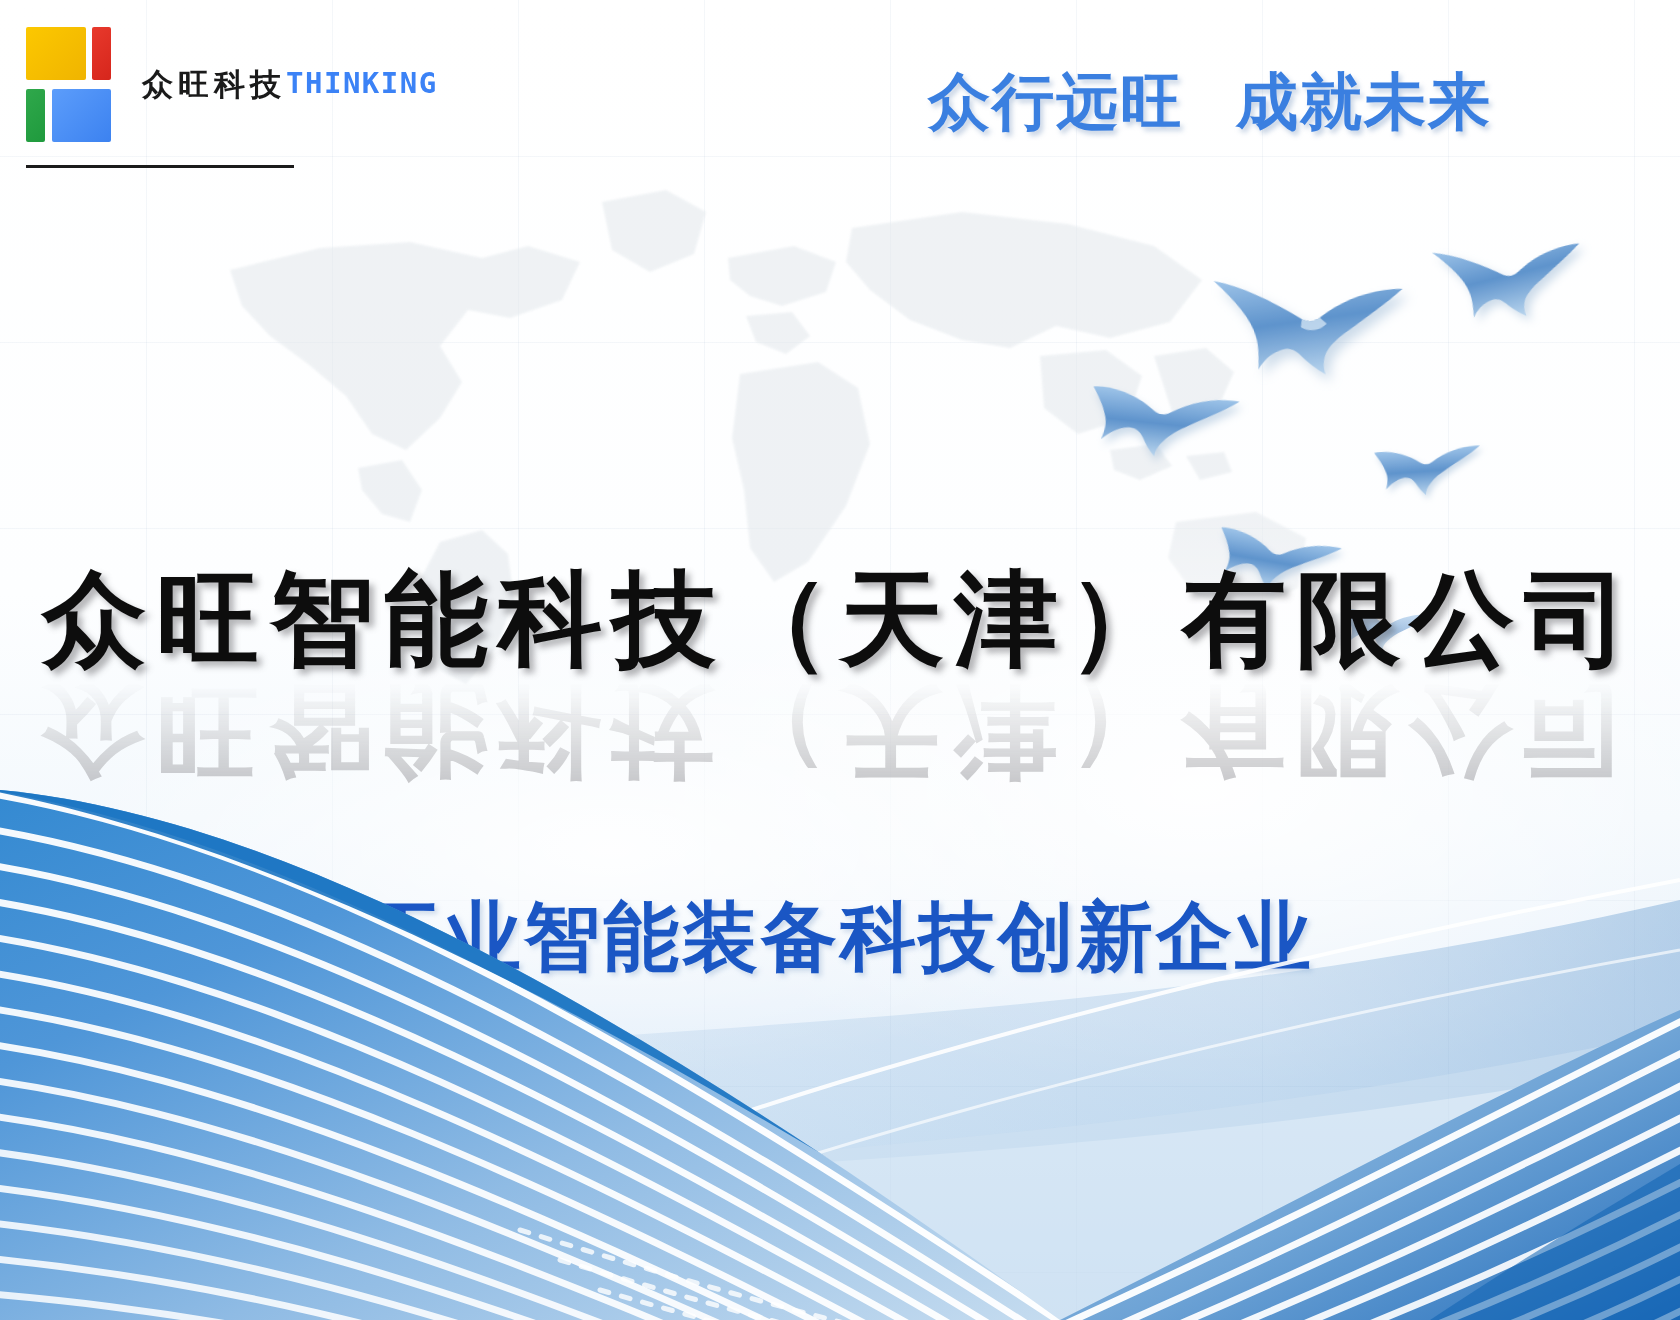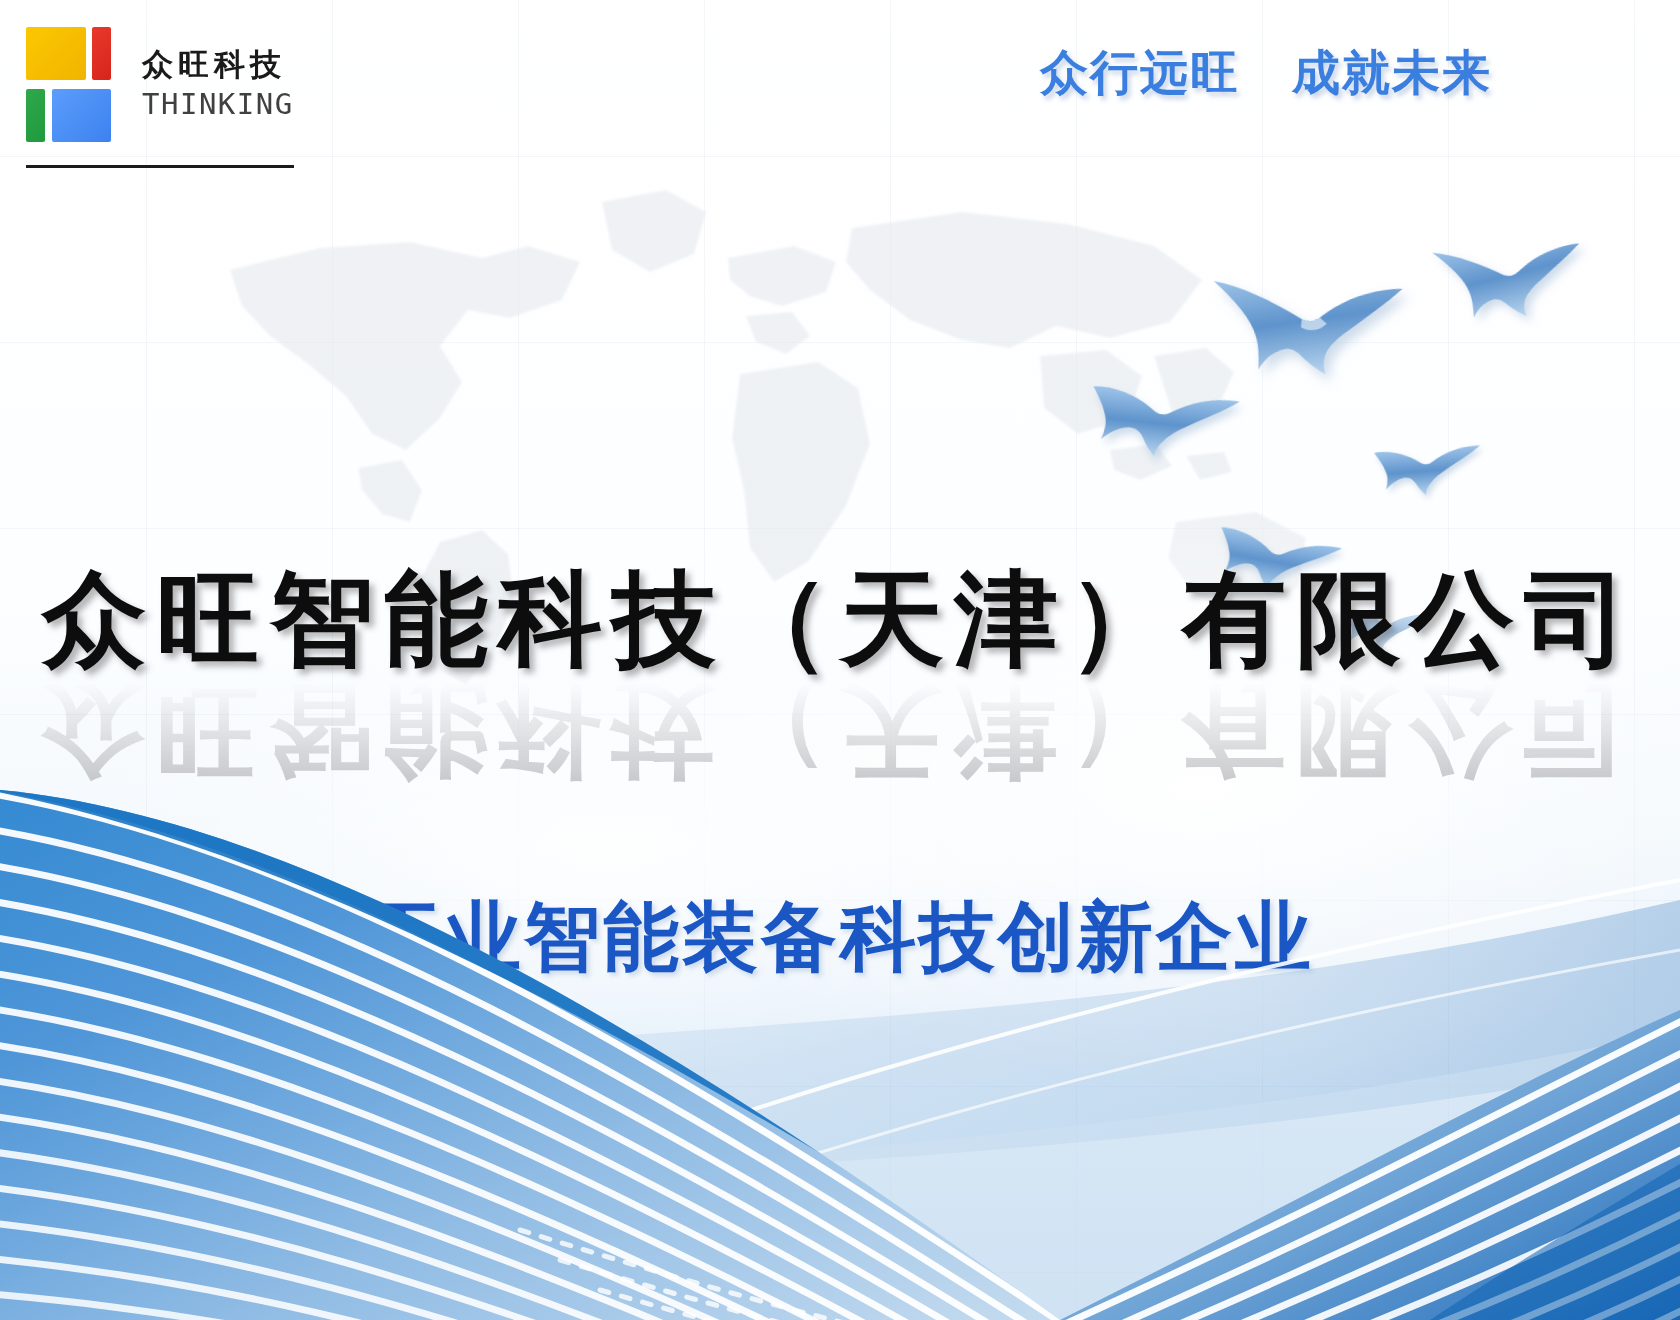--- a/index.html
+++ b/index.html
@@ -54,36 +54,36 @@
   }
   .logo-mark{
     position:relative;width:94px;height:118px;flex:none;
   }
   .lm{position:absolute;border-radius:2px;}
   .lm.yellow{left:0;top:0;width:60px;height:53px;background:linear-gradient(135deg,#fcc800 0%,#f0b400 100%);}
   .lm.red{left:66px;top:0;width:19px;height:53px;background:linear-gradient(135deg,#e8392c 0%,#d6261c 100%);}
   .lm.green{left:0;top:62px;width:19px;height:53px;background:linear-gradient(135deg,#2fa84b 0%,#1f9a3d 100%);}
   .lm.blue{left:26px;top:62px;width:59px;height:53px;background:linear-gradient(135deg,#5c9dfb 0%,#3c82f0 100%);}
 
-  .logo-text{display:flex;flex-direction:column;gap:10px;padding-bottom:4px;}
+  .logo-text{display:flex;flex-direction:row;padding-bottom:4px;}
   .logo-cn{
     font-size:31px;font-weight:700;color:#1a1a1a;letter-spacing:5px;
     line-height:1;font-family:"DejaVu Sans","Liberation Sans",sans-serif;
   }
   .logo-en{
-    font-size:29px;font-weight:400;color:#404040;letter-spacing:1.5px;line-height:1;
+    font-size:29px;font-weight:700;color:#3b82f6;letter-spacing:1.5px;line-height:1;
     font-family:"DejaVu Sans Mono","Liberation Mono",monospace;
   }
   .logo-divider{
     position:absolute;left:26px;top:165px;width:268px;height:3px;background:#1b1b1b;
   }
 
   .tagline{
-    position:absolute;right:188px;top:48px;
-    font-size:48px;font-weight:700;line-height:1;
+    position:absolute;right:188px;top:71px;
+    font-size:62px;font-weight:700;line-height:1;
     color:#3a7fe0;letter-spacing:2px;white-space:nowrap;
     font-family:"DejaVu Sans","Liberation Sans",sans-serif;
     text-shadow:3px 4px 5px rgba(120,150,190,.40);
   }
   .tagline .gap{display:inline-block;width:52px;}
 
   
   .birds{position:absolute;left:0;top:0;width:1680px;height:1320px;pointer-events:none;}
 
   

